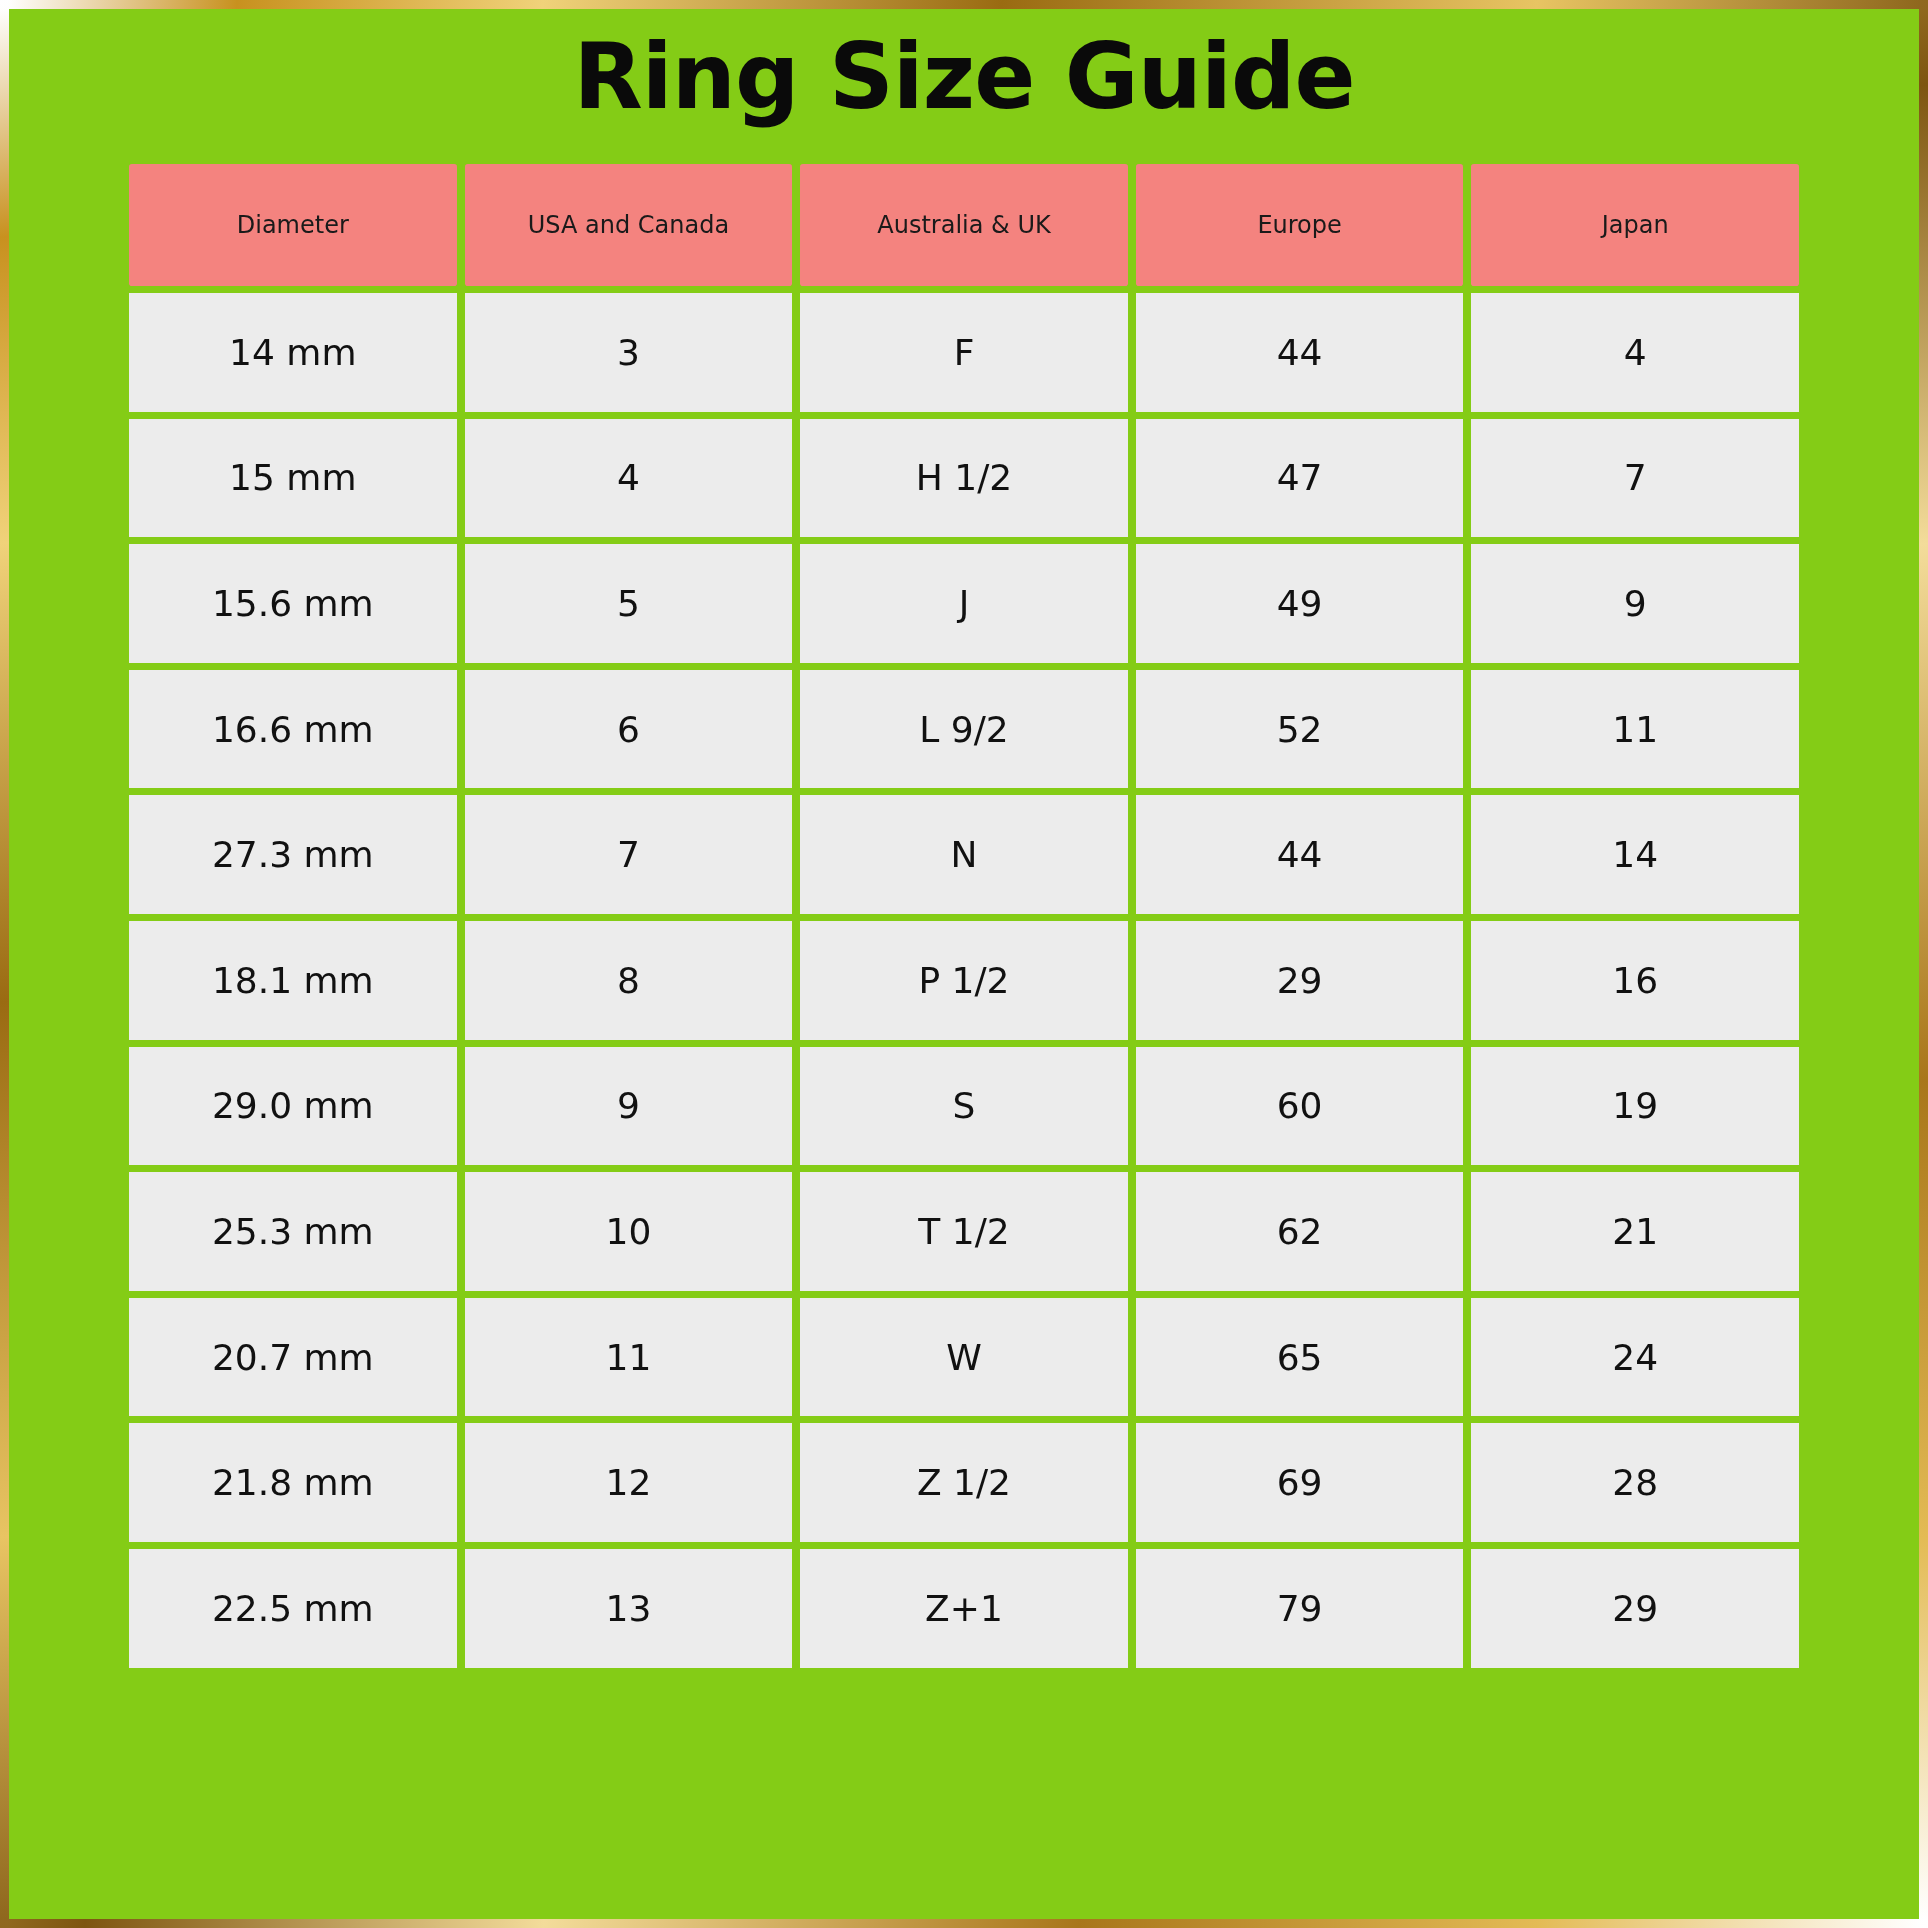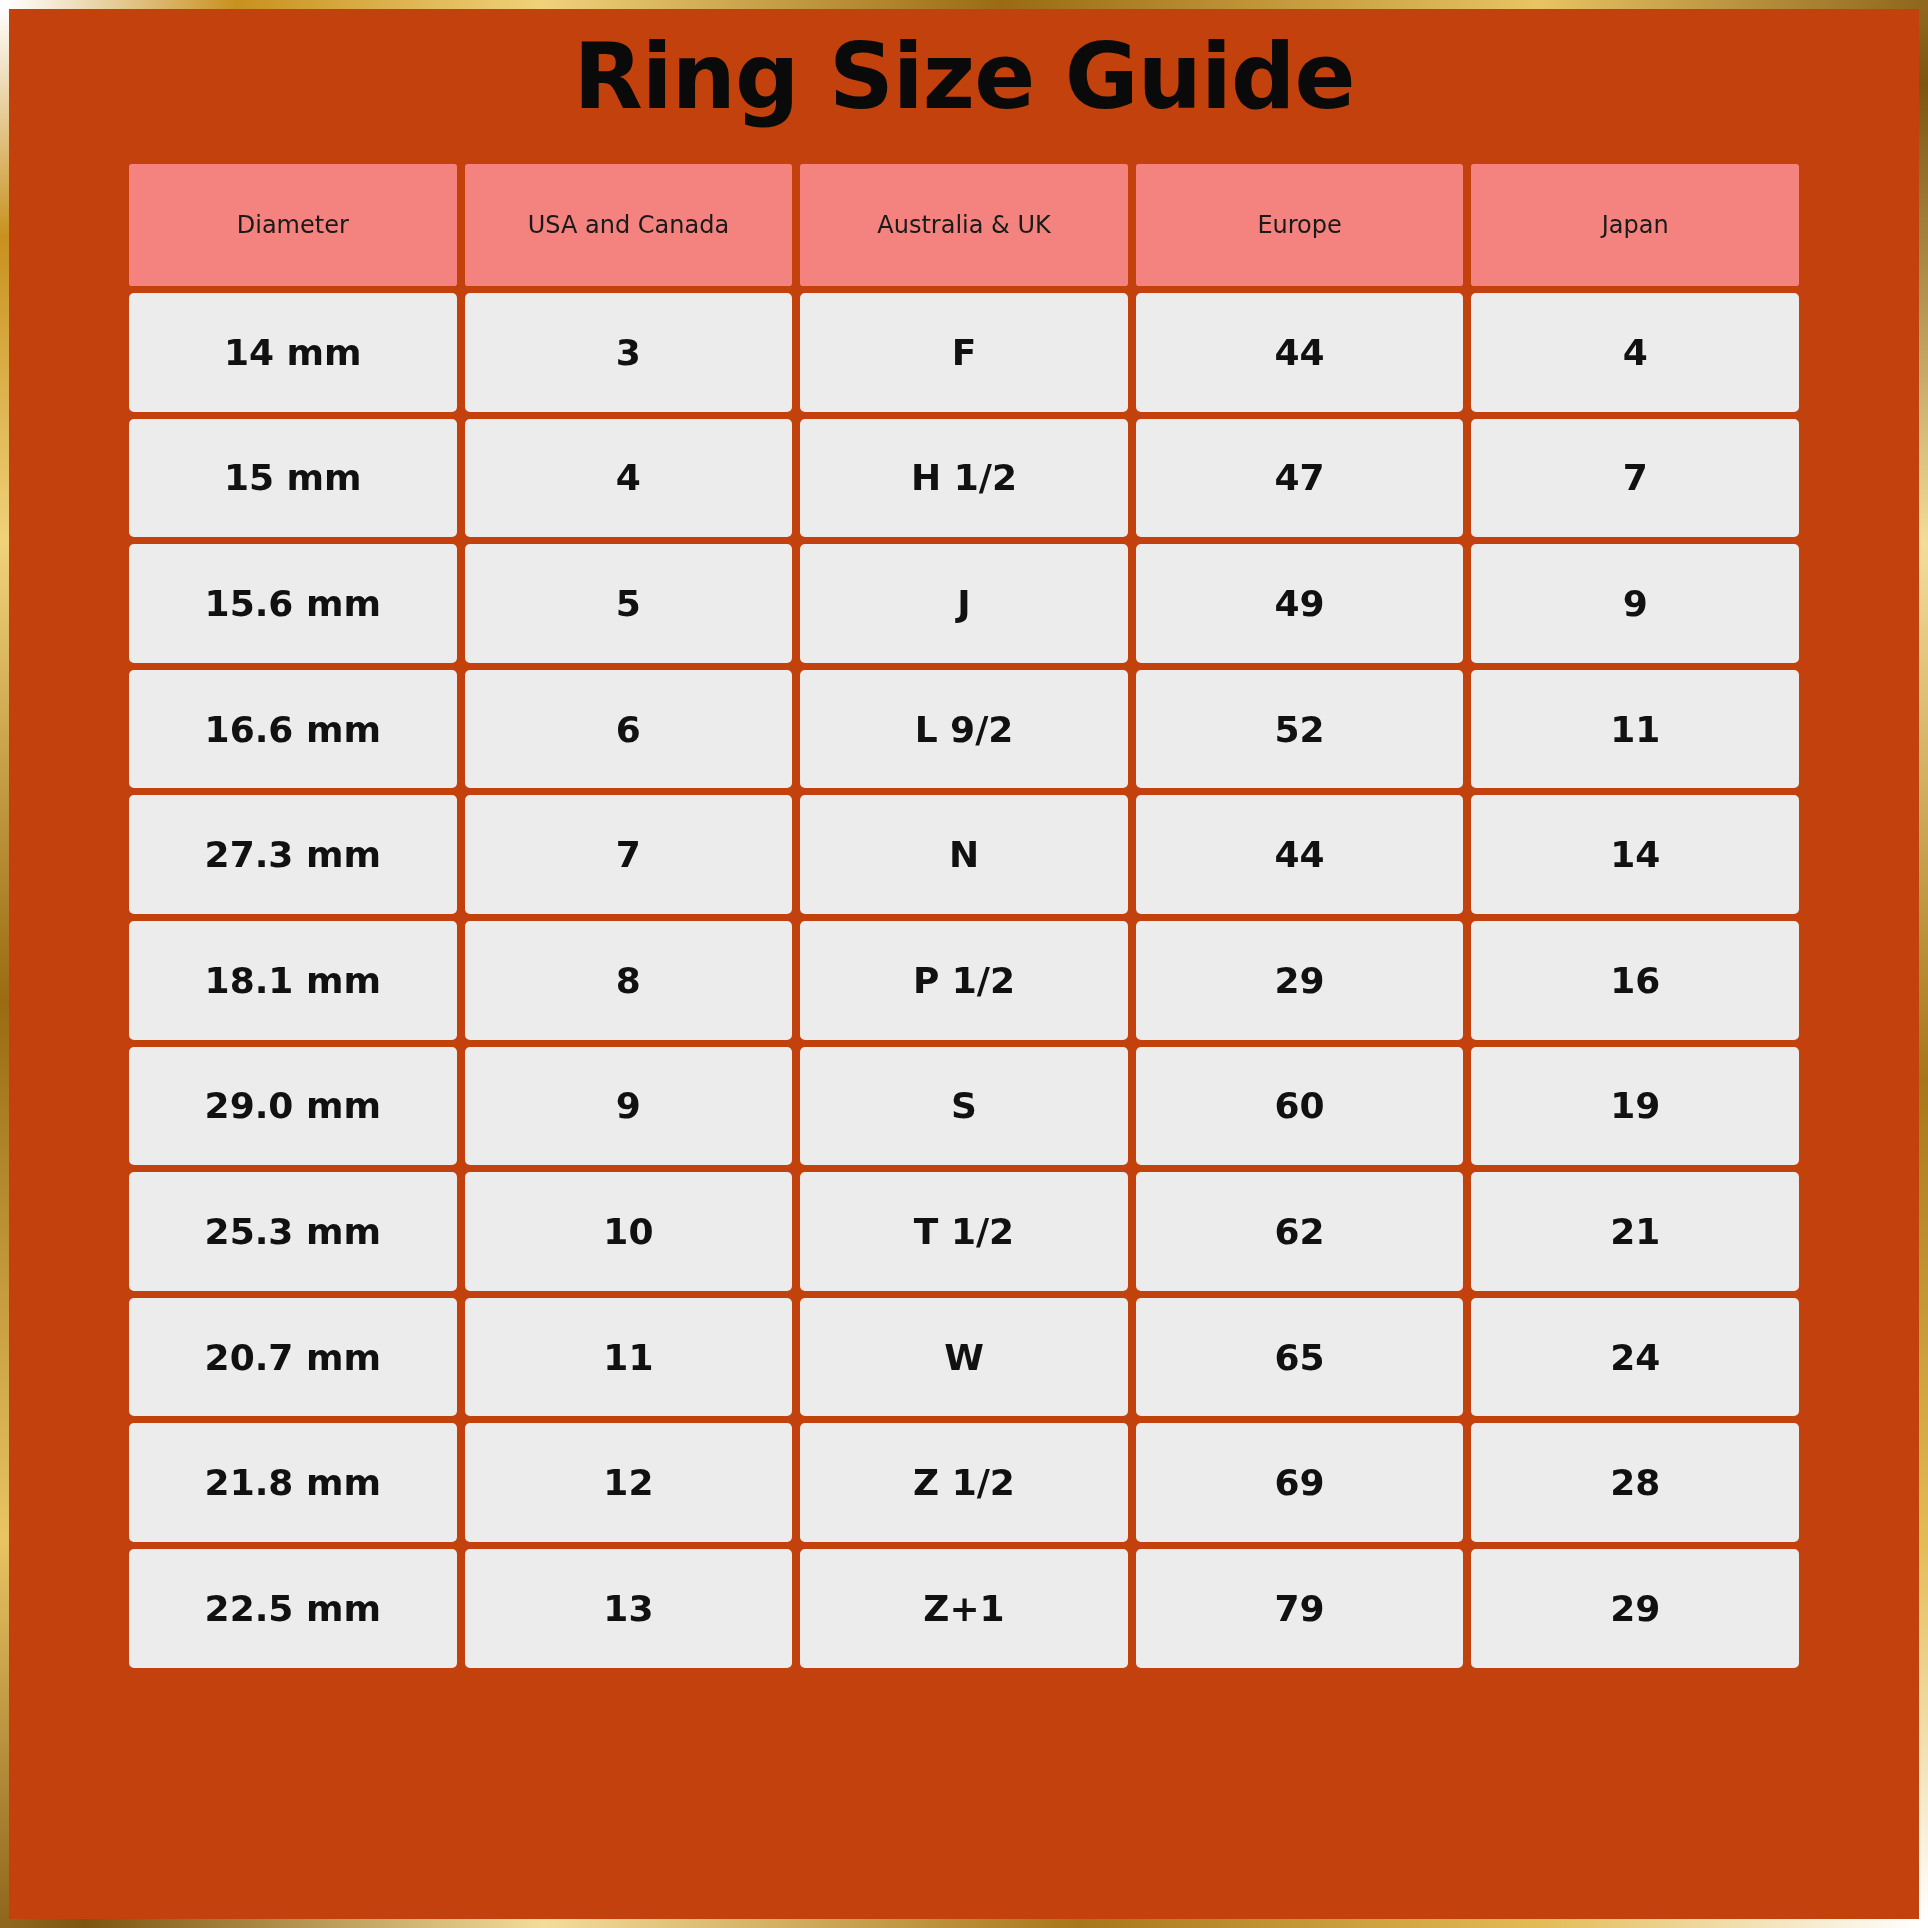--- a/index.html
+++ b/index.html
@@ -35,21 +35,21 @@
         #7d5510 52%,
         #f3dc9a 64%,
         #a8761a 78%,
         #e3bb55 90%,
         #ffffff 100%) 1;
     pointer-events: none;
   }
   .inner {
     position: absolute;
     inset: 9.4px;
-    background: #c2410c;
+    background: #84cc16;
   }
 
   .title {
     width: 100%;
     text-align: center;
     font-size: 90px;
     font-weight: bold;
     color: #0a0a0a;
     letter-spacing: -0.9px;
     margin: 0;
@@ -81,24 +81,23 @@
     line-height: 1.18;
     font-family: "DejaVu Sans", sans-serif;
   }
   table.size-table td {
     background: #ececec;
     color: #111111;
     font-size: 36px;
     height: 111px;
     text-align: center;
     vertical-align: middle;
-    border-radius: 5px;
+    border-radius: 0;
     padding: 3.8px 7.5px;
     font-family: "DejaVu Sans", sans-serif;
-    font-weight: bold;
   }
   table.size-table td.diameter {
     font-size: 36px;
   }
 </style>
 </head>
 <body>
 
 <div class="page">
   <div class="frame"></div>

